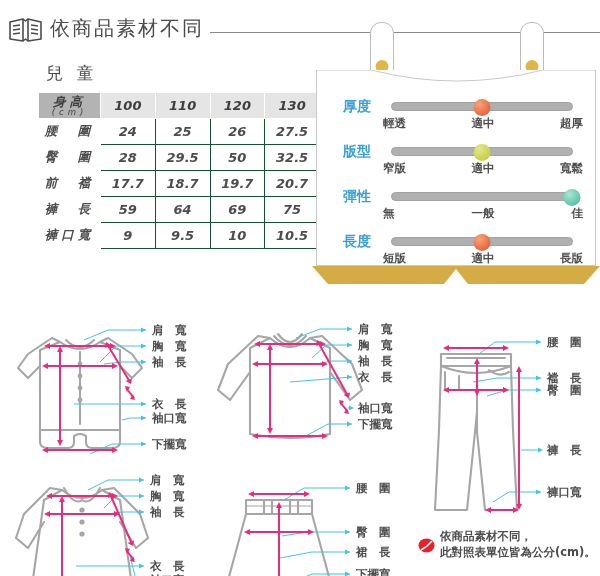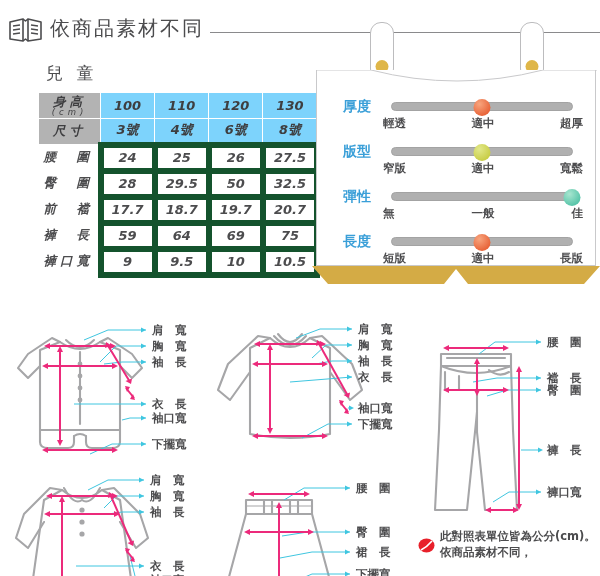--- a/index.html
+++ b/index.html
@@ -38,27 +38,27 @@
   }
   table.size-table td {
     border:1px solid #ffffff;
     text-align:center;
     font-size:13px;
     color:#4c4c4e;
     height:26px;
     padding:0;
     font-style:italic;
   }
-  table.size-table tr.head td { background:#7dd3fc; color:#3e3e40; font-weight:600; }
+  table.size-table tr.head td { background:#e5e5e5; color:#3e3e40; font-weight:600; }
   table.size-table tr.head td.rowlab { background:#b3b3b3; }
   table.size-table td.rowlab {
     background:#b3b3b3; letter-spacing:4px; font-size:12.5px;
     width:62px; font-weight:600;
   }
-  table.size-table tr.body td { background:#ffffff; border:6px solid #14532d; font-weight:600; }
+  table.size-table tr.body td { background:#ffffff; border:1px solid #14532d; font-weight:600; }
   table.size-table tr.body td.rowlab { border:1px solid #ffffff; }
   .hcell-main { display:block; font-size:12.5px; line-height:13px; font-weight:600; }
   .hcell-sub  { display:block; font-size:8.5px; line-height:9px; font-weight:400; }
 
   
   #panel-wrap { position:absolute; left:312px; top:8px; width:288px; height:282px; }
   #clothesline { position:absolute; left:0; top:24px; width:288px; height:1px; background:#8a8a8c; }
   .clip { position:absolute; top:14px; width:24px; height:58px;
           background:#ffffff; border:1px solid #bcbcbe; border-radius:11px 11px 11px 11px; }
   .clip .knob { position:absolute; left:50%; bottom:6px; transform:translateX(-50%);
@@ -145,27 +145,20 @@
     <tbody>
       <tr class="head">
         <td class="rowlab">
           <span class="hcell-main">身高</span>
           <span class="hcell-sub">(cm)</span>
         </td>
         <td>100</td>
         <td>110</td>
         <td>120</td>
         <td>130</td>
-      </tr>
-      <tr class="head">
-        <td class="rowlab">尺寸</td>
-        <td>3號</td>
-        <td>4號</td>
-        <td>6號</td>
-        <td>8號</td>
       </tr>
       <tr class="body">
         <td class="rowlab">腰　圍</td>
         <td>24</td>
         <td>25</td>
         <td>26</td>
         <td>27.5</td>
       </tr>
       <tr class="body">
         <td class="rowlab">臀　圍</td>
@@ -554,18 +547,18 @@
       <text x="144" y="108">下擺寬</text>
     </g>
   </svg>
 
   <div id="note">
     <svg id="note-dot" viewBox="0 0 17 15">
       <ellipse cx="8.5" cy="7.5" rx="8" ry="7" fill="#e8202a"></ellipse>
       <path d="M3 12 Q9 9 14 3" stroke="#ffffff" stroke-width="1.6" fill="none"></path>
     </svg>
     <div id="note-text">
+      <div>依商品素材不同，</div>
       <div>此對照表單位皆為公分(cm)。</div>
-      <div>依商品素材不同，</div>
     </div>
   </div>
 
 </div>
 
 </body></html>

